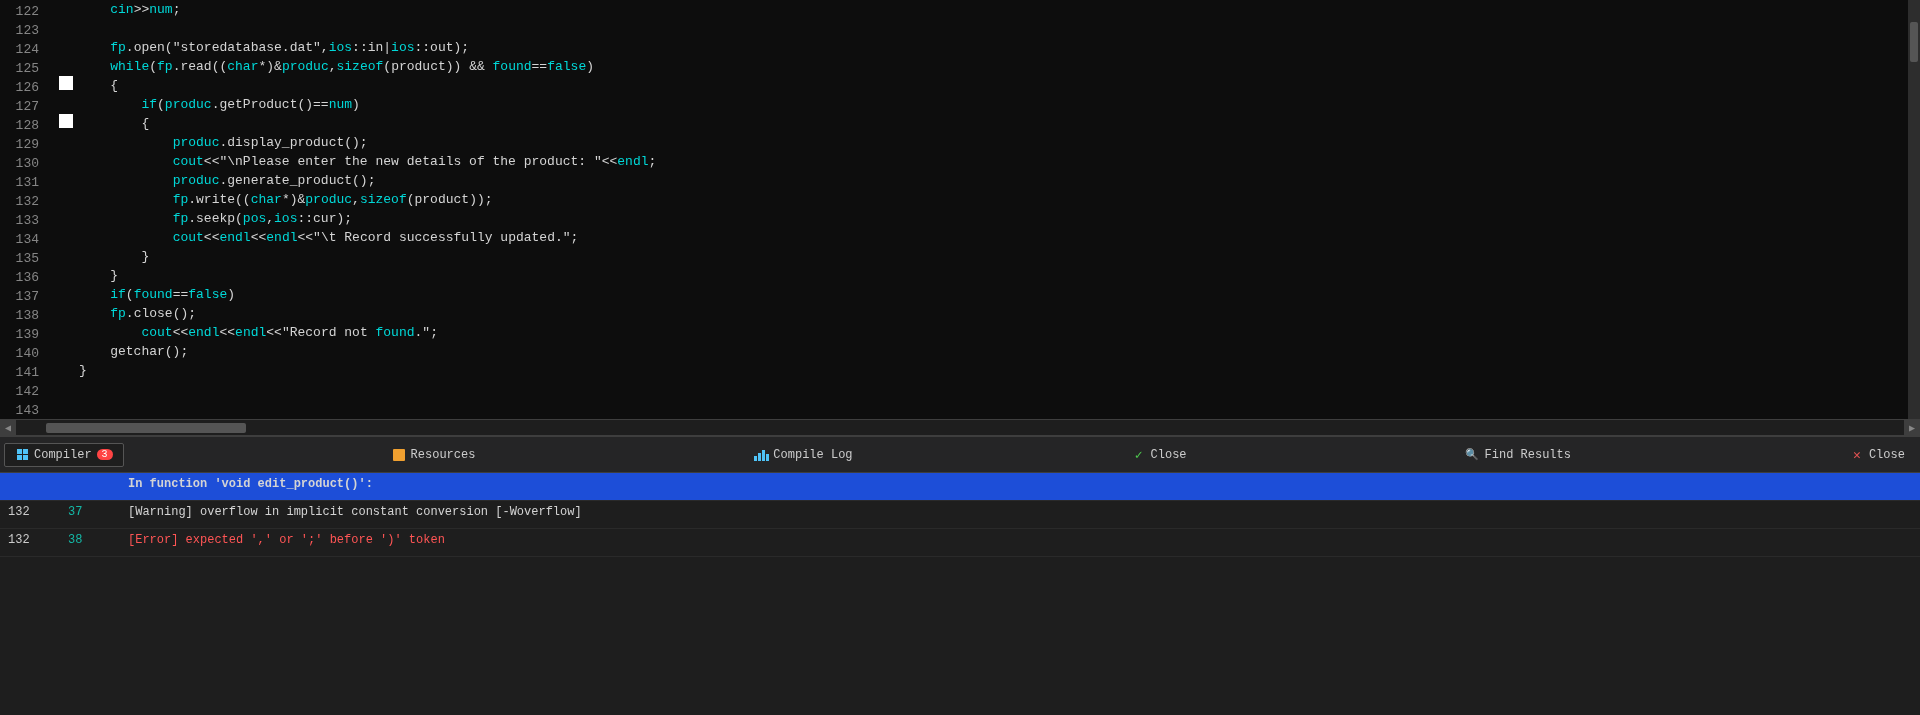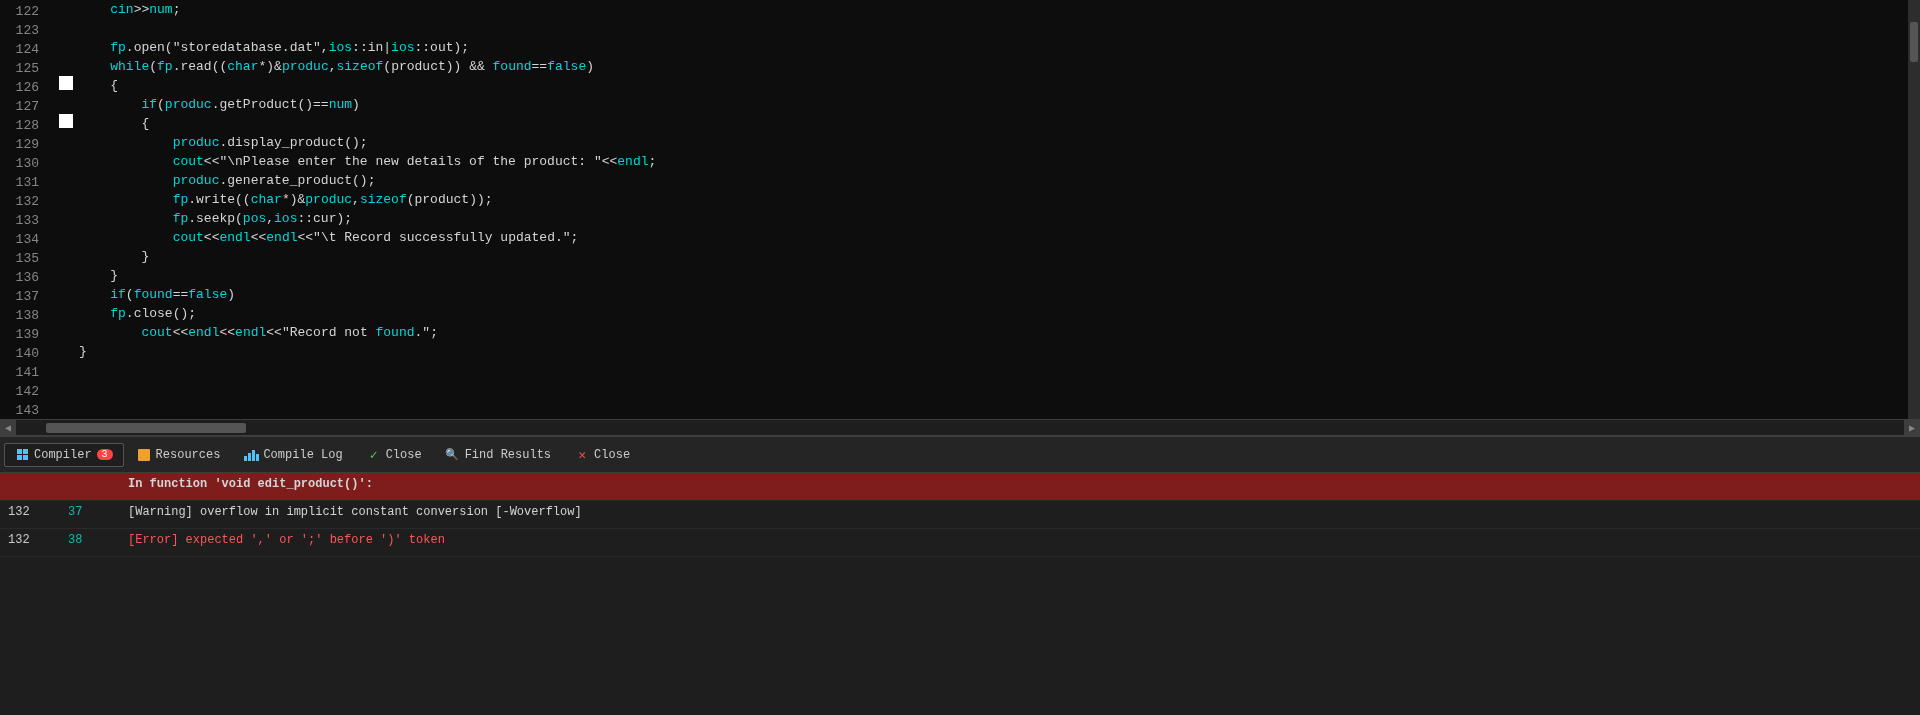--- a/index.html
+++ b/index.html
@@ -166,21 +166,22 @@
     }
 
     
     .tab-bar {
       height: 36px;
       background: #252526;
       display: flex;
       align-items: center;
       padding: 0 4px;
       border-bottom: 1px solid #3e3e3e;
-      gap: 2px;
+      gap: 15px;
+      justify-content: space-between;
     }
 
     .tab-item {
       display: flex;
       align-items: center;
       gap: 5px;
       padding: 4px 10px;
       font-size: 12px;
       color: #cccccc;
       cursor: pointer;
@@ -278,21 +279,21 @@
       display: flex;
       align-items: flex-start;
       min-height: 28px;
       padding: 4px 8px;
       font-size: 12px;
       border-bottom: 1px solid #2a2a2a;
       cursor: pointer;
     }
 
     .result-row.header-row {
-      background: #7f1d1d;
+      background: #1d4ed8;
       font-style: normal;
       cursor: default;
     }
 
     .row-line {
       width: 60px;
       flex-shrink: 0;
       color: #cccccc;
     }
 
@@ -362,20 +363,21 @@
         <div class="code-line"><span class="breakpoint-col"></span><span>            <span style="color:#00d8d8">cout</span>&lt;&lt;"\nPlease enter the new details of the product: "&lt;&lt;<span style="color:#00d8d8">endl</span>;</span></div>
         <div class="code-line"><span class="breakpoint-col"></span><span>            <span style="color:#00d8d8">produc</span>.generate_product();</span></div>
         <div class="code-line"><span class="breakpoint-col"></span><span>            <span style="color:#00d8d8">fp</span>.write((<span style="color:#00d8d8">char</span>*)&amp;<span style="color:#00d8d8">produc</span>,<span style="color:#00d8d8">sizeof</span>(product));</span></div>
         <div class="code-line"><span class="breakpoint-col"></span><span>            <span style="color:#00d8d8">fp</span>.seekp(<span style="color:#00d8d8">pos</span>,<span style="color:#00d8d8">ios</span>::cur);</span></div>
         <div class="code-line"><span class="breakpoint-col"></span><span>            <span style="color:#00d8d8">cout</span>&lt;&lt;<span style="color:#00d8d8">endl</span>&lt;&lt;<span style="color:#00d8d8">endl</span>&lt;&lt;"\t Record successfully updated.";</span></div>
         <div class="code-line"><span class="breakpoint-col"></span><span>        }</span></div>
         <div class="code-line"><span class="breakpoint-col"></span><span>    }</span></div>
         <div class="code-line"><span class="breakpoint-col"></span><span>    <span style="color:#00d8d8">if</span>(<span style="color:#00d8d8">found</span>==<span style="color:#00d8d8">false</span>)</span></div>
         <div class="code-line"><span class="breakpoint-col"></span><span>    <span style="color:#00d8d8">fp</span>.close();</span></div>
         <div class="code-line"><span class="breakpoint-col"></span><span>        <span style="color:#00d8d8">cout</span>&lt;&lt;<span style="color:#00d8d8">endl</span>&lt;&lt;<span style="color:#00d8d8">endl</span>&lt;&lt;"Record not <span style="color:#00d8d8">found</span>.";</span></div>
+        <div class="code-line"><span class="breakpoint-col"></span><span>    getchar();</span></div>
         <div class="code-line"><span class="breakpoint-col"></span><span>}</span></div>
       </div>
 
     <div class="vertical-scrollbar">
       <div class="scrollbar-thumb"></div>
     </div>
   </div>
 
   <div class="horizontal-scroll-area">
     <div class="h-scroll-left">◀</div>

